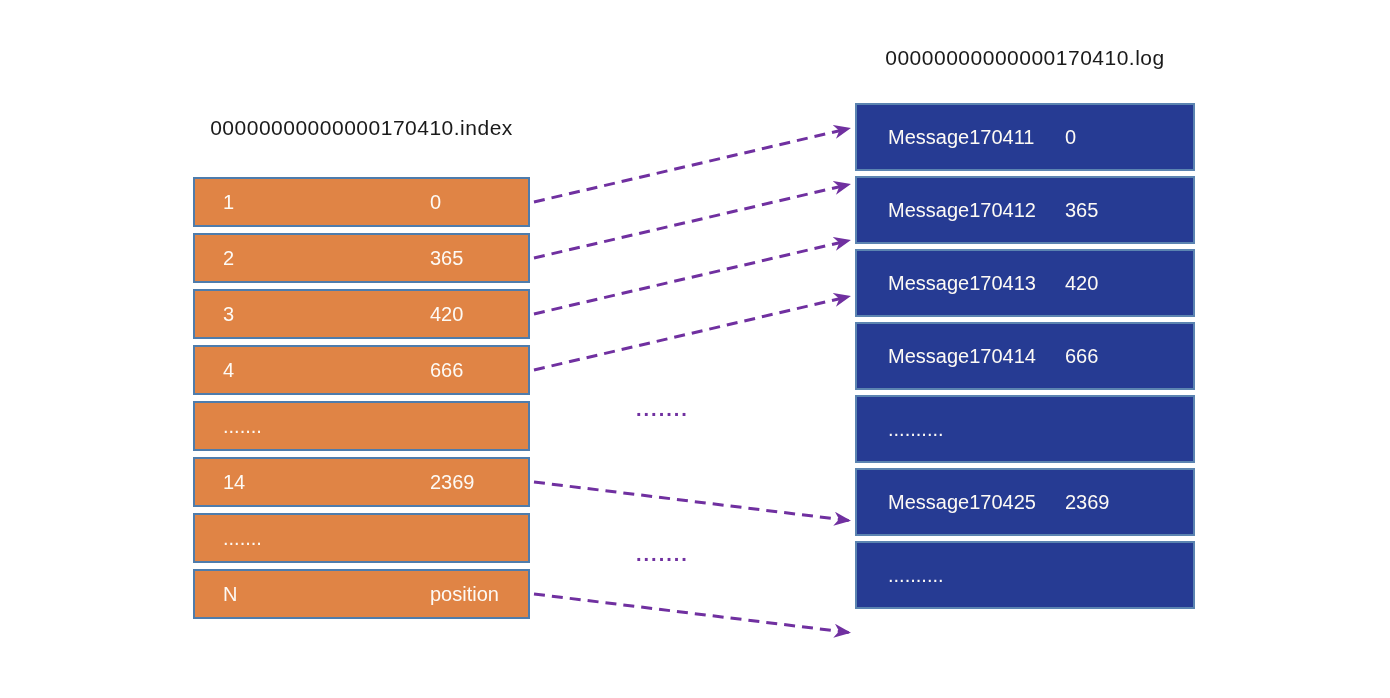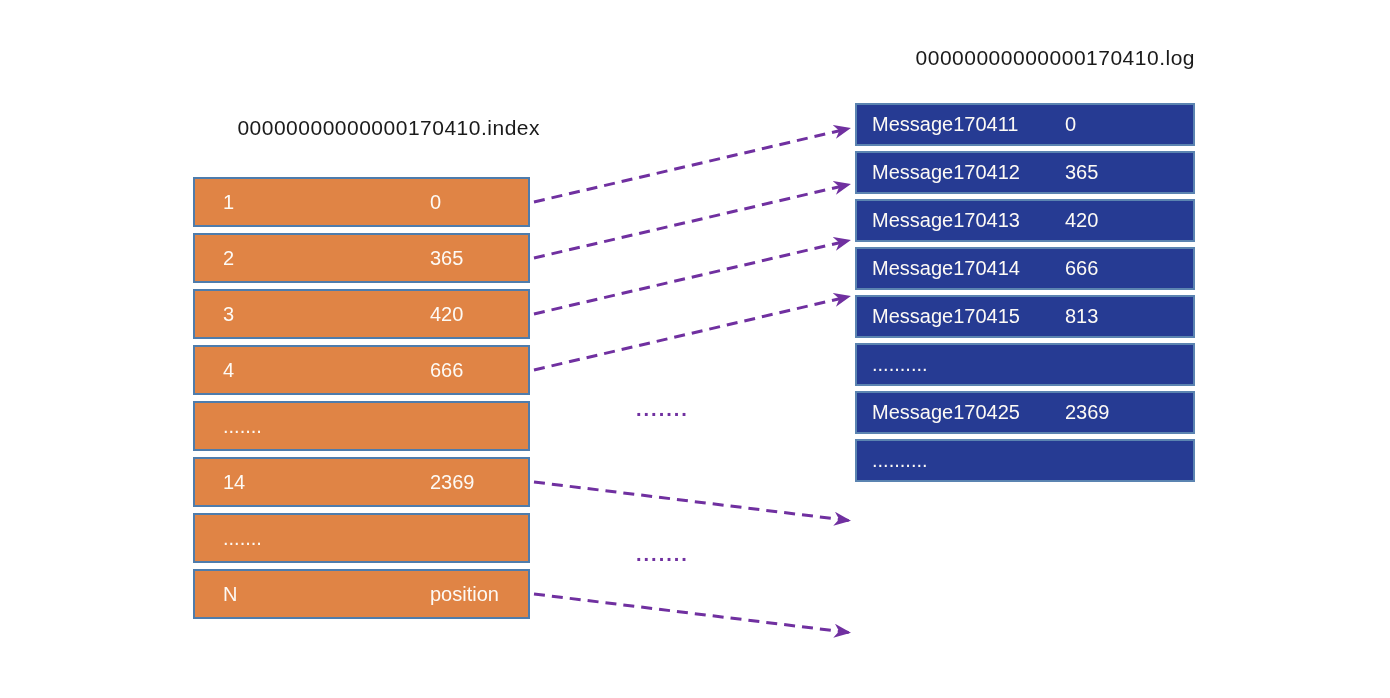--- a/index.html
+++ b/index.html
@@ -20,50 +20,50 @@
     overflow:hidden;
   }
   #arrow-layer{
     position:absolute;left:0;top:0;width:1390px;height:698px;
     pointer-events:none;
   }
   .file-title{
     position:absolute;
     font-size:21px;
     color:var(--title-color);
-    text-align:right;
+    text-align:center;
     letter-spacing:0.5px;
     white-space:nowrap;
   }
-  #index-title{left:203px;top:116px;width:337px;}
+  #index-title{left:193px;top:116px;width:337px;}
   #log-title{left:855px;top:46px;width:340px;}
   .col{position:absolute;}
   #index-col{left:193px;top:177px;width:337px;}
   #log-col{left:855px;top:103px;width:340px;}
   .row{
     position:relative;
     width:100%;
     color:#fdfaf5;
     font-size:20px;
     display:flex;
     align-items:center;
   }
   .index-row{
     height:50px;
     margin-bottom:6px;
     background:var(--orange);
     border:2px solid var(--border-orange);
     padding-left:28px;
   }
   .log-row{
-    height:43px;
+    height:68px;
     margin-bottom:5px;
     background:var(--blue);
     border:2px solid var(--border-blue);
-    padding-left:15px;
+    padding-left:31px;
   }
   .index-row .val{
     position:absolute;
     left:235px;
     top:0;
     height:100%;
     display:flex;
     align-items:center;
   }
   .log-row .val{
@@ -154,24 +154,20 @@
       </div>
       <div class="row log-row">
         <span>Message170413</span>
         <span class="val">420</span>
       </div>
       <div class="row log-row">
         <span>Message170414</span>
         <span class="val">666</span>
       </div>
       <div class="row log-row">
-        <span>Message170415</span>
-        <span class="val">813</span>
-      </div>
-      <div class="row log-row">
         <span>..........</span>
       </div>
       <div class="row log-row">
         <span>Message170425</span>
         <span class="val">2369</span>
       </div>
       <div class="row log-row">
         <span>..........</span>
       </div>
     </div>

